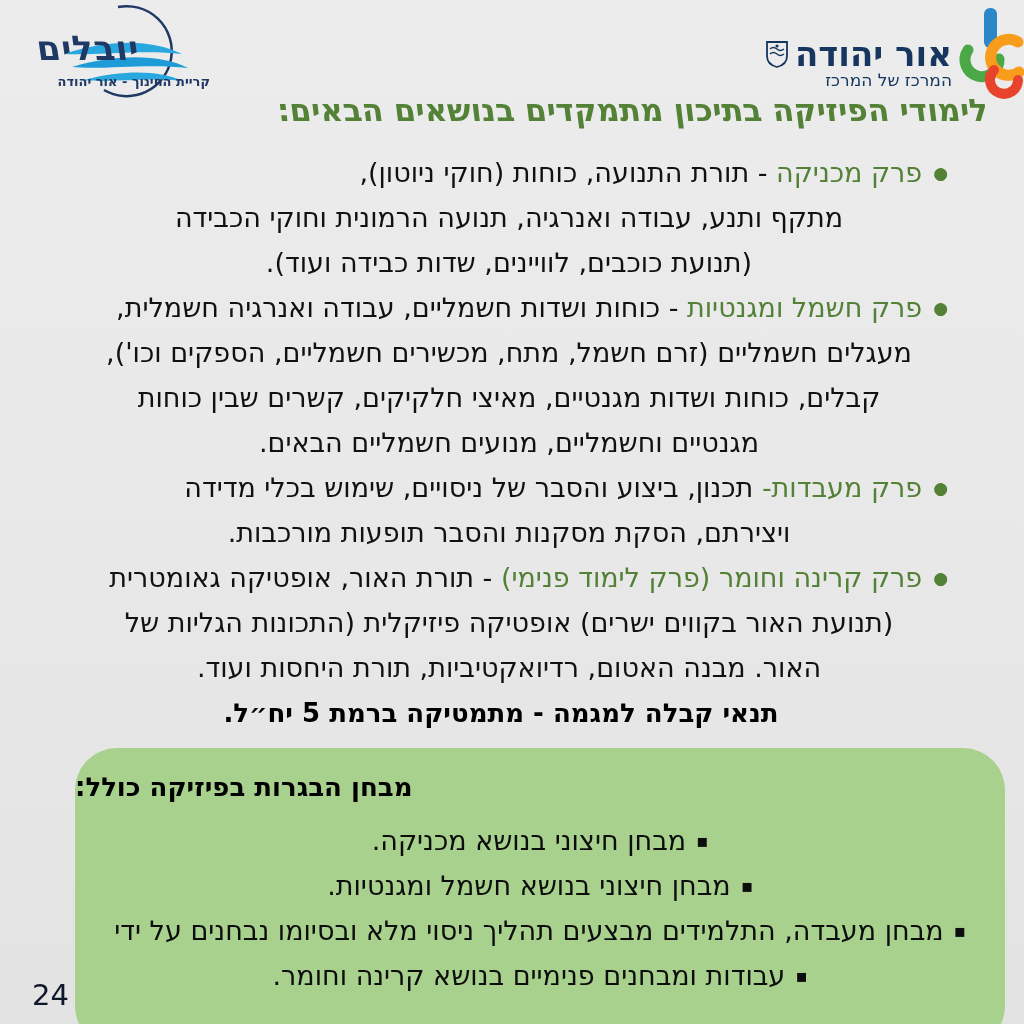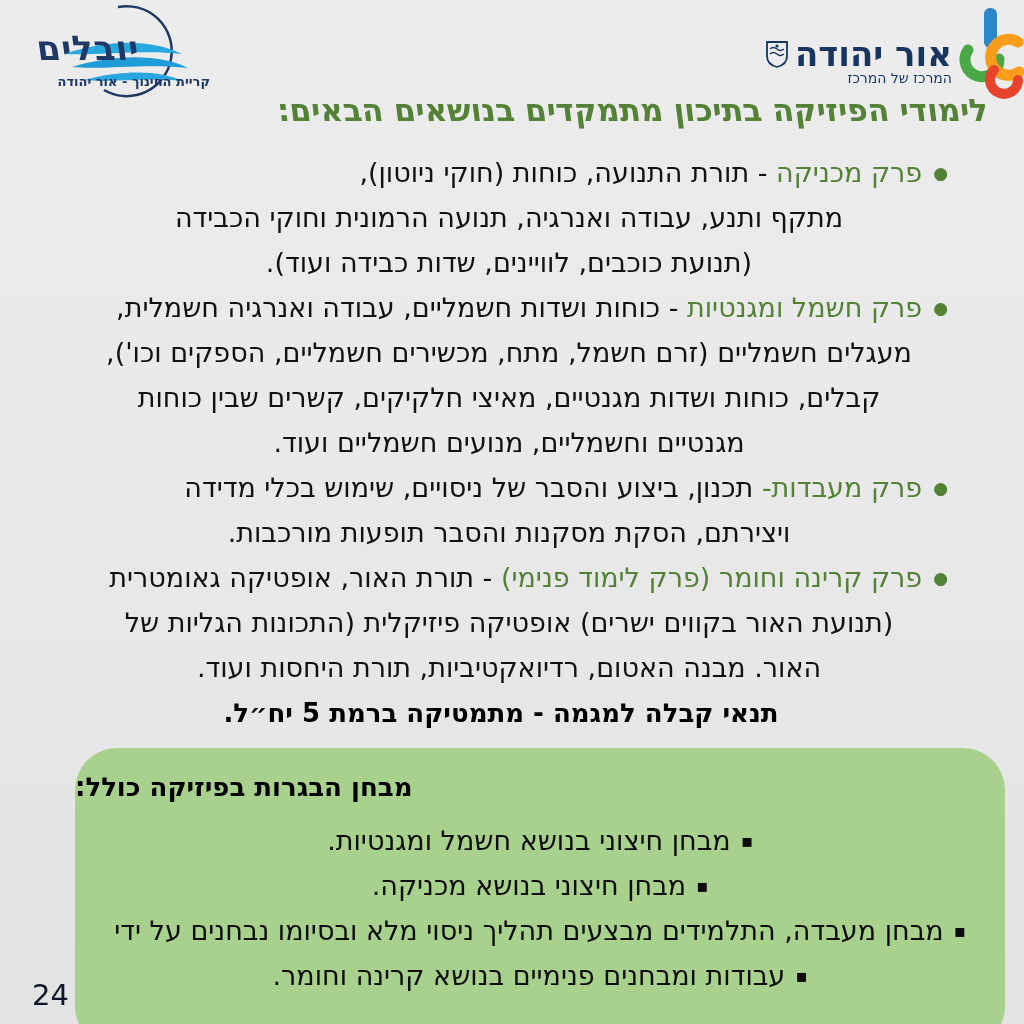--- a/index.html
+++ b/index.html
@@ -31,21 +31,21 @@
 
   
   .logo-right { position: absolute; right: 0; top: 8px; width: 235px; height: 100px; }
   .lr-icon { position: absolute; right: 0; top: 0; }
   .lr-text {
     position: absolute; right: 72px; top: 32px;
     direction: rtl; text-align: right; color: #16355f;
   }
   .lr-row { display: flex; flex-direction: row; align-items: center; gap: 6px; }
   .lr-title { font-size: 34px; font-weight: bold; line-height: 26px; white-space: nowrap; }
-  .lr-sub { font-size: 14px; margin-top: 2px; white-space: nowrap; }
+  .lr-sub { font-size: 17px; margin-top: 2px; white-space: nowrap; }
 
   
   .title {
     position: absolute; top: 92px; right: 36px; left: 20px;
     direction: rtl; text-align: right;
     font-size: 31px; font-weight: bold; color: #538135;
     transform: skewX(7deg);
     white-space: nowrap;
   }
 
@@ -135,45 +135,45 @@
       <span class="dot">●</span><span class="t-label">פרק מכניקה</span><span> - תורת התנועה, כוחות (חוקי ניוטון),</span>
     </div>
     <div class="t-line t-cont">מתקף ותנע, עבודה ואנרגיה, תנועה הרמונית וחוקי הכבידה</div>
     <div class="t-line t-cont">(תנועת כוכבים, לוויינים, שדות כבידה ועוד).</div>
 
     <div class="t-line t-first">
       <span class="dot">●</span><span class="t-label">פרק חשמל ומגנטיות</span><span> - כוחות ושדות חשמליים, עבודה ואנרגיה חשמלית,</span>
     </div>
     <div class="t-line t-cont">מעגלים חשמליים (זרם חשמל, מתח, מכשירים חשמליים, הספקים וכו'),</div>
     <div class="t-line t-cont">קבלים, כוחות ושדות מגנטיים, מאיצי חלקיקים, קשרים שבין כוחות</div>
-    <div class="t-line t-cont">מגנטיים וחשמליים, מנועים חשמליים ועוד.</div>
+    <div class="t-line t-cont">מגנטיים וחשמליים, מנועים חשמליים הבאים.</div>
 
     <div class="t-line t-first">
       <span class="dot">●</span><span class="t-label">פרק מעבדות-</span><span> תכנון, ביצוע והסבר של ניסויים, שימוש בכלי מדידה</span>
     </div>
     <div class="t-line t-cont">ויצירתם, הסקת מסקנות והסבר תופעות מורכבות.</div>
 
     <div class="t-line t-first">
       <span class="dot">●</span><span class="t-label">פרק קרינה וחומר (פרק לימוד פנימי)</span><span> - תורת האור, אופטיקה גאומטרית</span>
     </div>
     <div class="t-line t-cont">(תנועת האור בקווים ישרים) אופטיקה פיזיקלית (התכונות הגליות של</div>
     <div class="t-line t-cont">האור. מבנה האטום, רדיואקטיביות, תורת היחסות ועוד.</div>
 
   </div>
 
   <div class="admission">תנאי קבלה למגמה - מתמטיקה ברמת 5 יח״ל.</div>
 
   <div class="green-box">
     <div class="box-header">מבחן הבגרות בפיזיקה כולל:</div>
     <div class="box-list">
       <div class="box-line">
-        <span class="sq">▪</span><span>מבחן חיצוני בנושא חשמל ומגנטיות.</span>
+        <span class="sq">▪</span><span>מבחן חיצוני בנושא מכניקה.</span>
       </div>
       <div class="box-line">
-        <span class="sq">▪</span><span>מבחן חיצוני בנושא מכניקה.</span>
+        <span class="sq">▪</span><span>מבחן חיצוני בנושא חשמל ומגנטיות.</span>
       </div>
       <div class="box-line">
         <span class="sq">▪</span><span>מבחן מעבדה, התלמידים מבצעים תהליך ניסוי מלא ובסיומו נבחנים על ידי</span>
       </div>
       <div class="box-line">
         <span class="sq">▪</span><span>עבודות ומבחנים פנימיים בנושא קרינה וחומר.</span>
       </div>
     </div>
   </div>
 

